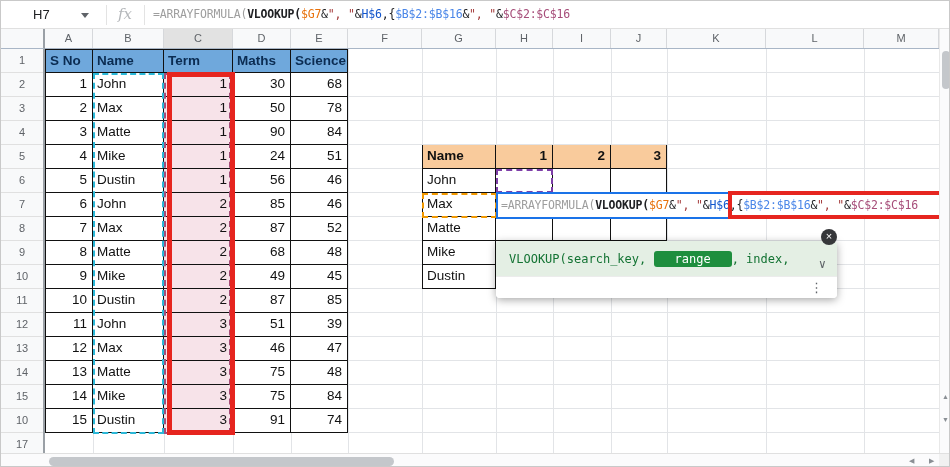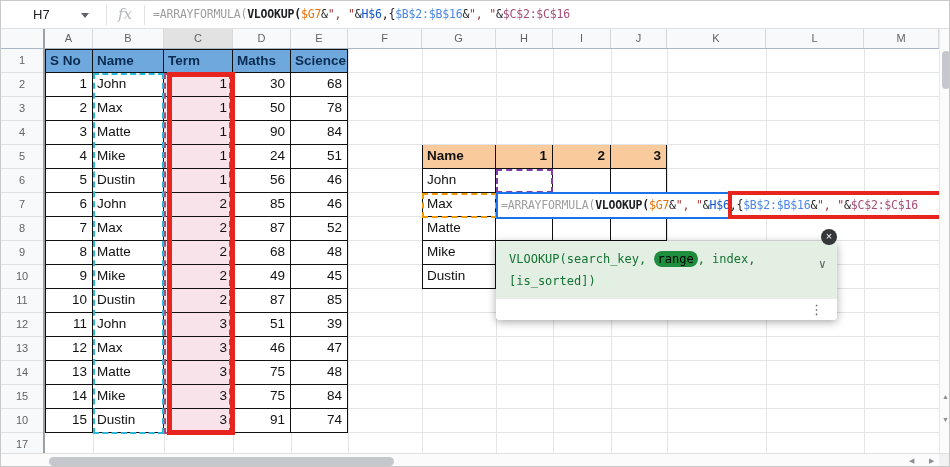--- a/index.html
+++ b/index.html
@@ -46,21 +46,21 @@
   #ants-g7{left:421px;top:192px;width:75px;height:25px;border:2px dashed var(--ants-orange);z-index:9;}
   #ants-h6{left:495px;top:168px;width:57px;height:24px;border:2px dashed var(--ants-purple);z-index:9;}
   #red-box-1{position:absolute;left:166px;top:71px;width:68px;height:363px;border:5px solid var(--annotation-red);z-index:10;pointer-events:none;}
   #cell-editor{position:absolute;left:495px;top:191px;width:455px;height:27px;background:#fff;border:2px solid var(--editor-blue);z-index:12;overflow:hidden;}
   #cell-editor-text{position:absolute;left:3px;top:0;height:23px;line-height:23px;white-space:nowrap;font-family:"DejaVu Sans Mono",monospace;font-size:11.5px;}
   #red-box-2{position:absolute;left:727px;top:190px;width:221px;height:28px;border:4px solid var(--annotation-red);z-index:14;pointer-events:none;}
   
   #tooltip{position:absolute;left:495px;top:240px;width:341px;z-index:16;border-radius:4px;box-shadow:0 2px 8px rgba(0,0,0,.35);background:#fff;}
   #tooltip-green{background:var(--tooltip-green-bg);border-radius:4px 4px 0 0;padding:11px 30px 10px 13px;font-family:"DejaVu Sans Mono",monospace;font-size:12px;color:var(--tooltip-green);}
   #tooltip-line2{margin-top:8px;}
-  .chip{background:var(--chip-green);color:#000000;padding:1px 4px;border-radius:8px;}
+  .chip{background:var(--chip-green);color:#ffffff;padding:1px 21px;border-radius:3px;}
   #tooltip-chevron{position:absolute;right:11px;top:16px;font-size:12px;color:#5f6368;cursor:pointer;}
   #tooltip-footer{height:22px;background:#fff;border-top:1px solid #ececec;border-radius:0 0 4px 4px;position:relative;}
   #tooltip-kebab{position:absolute;right:14px;top:3px;font-size:13px;color:#5f6368;cursor:pointer;}
   #tooltip-close{position:absolute;left:820px;top:228px;width:16px;height:16px;border-radius:50%;background:#36373a;color:#fff;font-size:11px;line-height:15px;text-align:center;z-index:17;cursor:pointer;}
   
   #vscroll{position:absolute;left:938px;top:28px;width:12px;height:424px;background:#fbfbfc;border-left:1px solid #e8e8e8;z-index:20;}
   #vthumb{position:absolute;left:2px;top:22px;width:8px;height:38px;background:#c4c7cb;border-radius:4px;}
   .sarrow{position:absolute;font-size:7px;color:#8a8f94;cursor:pointer;}
   #vs-up{left:2px;top:364px;}
   #vs-down{left:2px;top:387px;}
@@ -281,21 +281,20 @@
   <div id="ants-g7" class="ants"></div>
 
   <div id="cell-editor">
     <div id="cell-editor-text"><span class="fseg" style="color: rgb(158, 158, 158);">=ARRAYFORMULA(</span><span class="fseg" style="color: rgb(32, 33, 36); font-weight: bold;">VLOOKUP(</span><span class="fseg" style="color: rgb(232, 113, 10);">$G7</span><span class="fseg" style="color: rgb(32, 33, 36);">&amp;</span><span class="fseg" style="color: rgb(163, 58, 58);">", "</span><span class="fseg" style="color: rgb(32, 33, 36);">&amp;</span><span class="fseg" style="color: rgb(17, 85, 204);">H$6</span><span class="fseg" style="color: rgb(32, 33, 36);">,</span><span class="fseg" style="color: rgb(32, 33, 36);">{</span><span class="fseg" style="color: rgb(74, 134, 232);">$B$2:$B$16</span><span class="fseg" style="color: rgb(32, 33, 36);">&amp;</span><span class="fseg" style="color: rgb(163, 58, 58);">", "</span><span class="fseg" style="color: rgb(32, 33, 36);">&amp;</span><span class="fseg" style="color: rgb(166, 77, 121);">$C$2:$C$16</span></div>
   </div>
   <div id="red-box-2"></div>
 
   <div id="tooltip">
     <div id="tooltip-green">
       <span>VLOOKUP(search_key, </span><span class="chip">range</span><span>, index,</span>
-      <div id="tooltip-line2">[is_sorted])</div>
       <div id="tooltip-chevron">∨</div>
     </div>
     <div id="tooltip-footer">
       <div id="tooltip-kebab">⋮</div>
     </div>
   </div>
   <div id="tooltip-close">×</div>
 
   <div id="vscroll">
     <div id="vthumb"></div>

